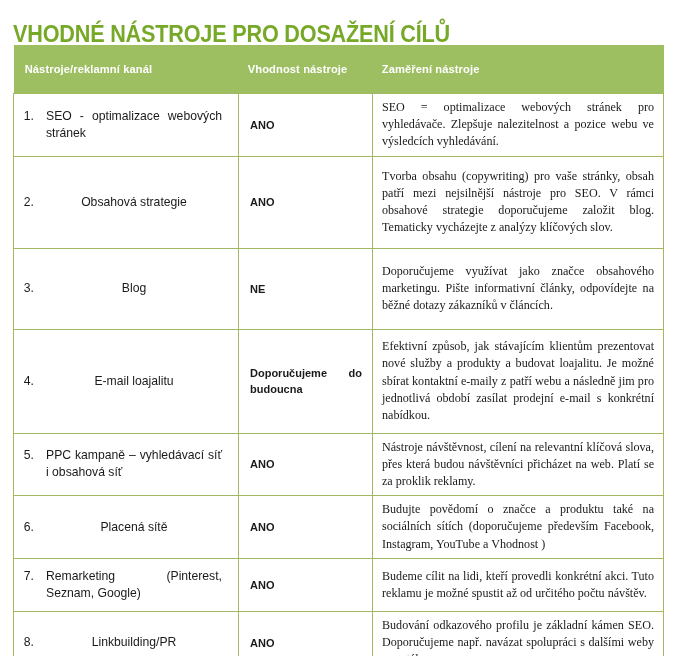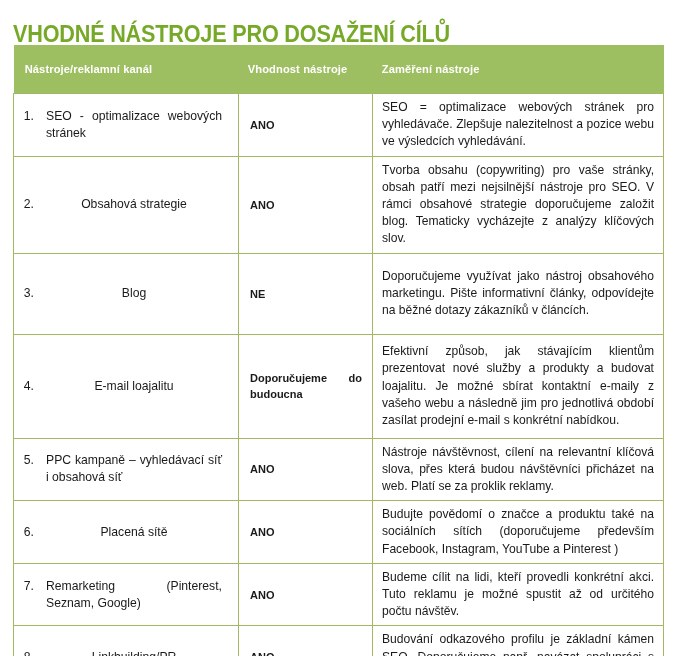--- a/index.html
+++ b/index.html
@@ -127,20 +127,21 @@
   td.c-suit.one-line { text-align: left; }
 
   
   td.c-desc {
     padding: 5px 9px 5px 9px;
     font-size: 12.1px;
     line-height: 17.2px;
     text-align: justify;
     text-justify: inter-word;
     hyphens: none;
+    font-family: Liberation Serif, serif;
   }
 </style>
 </head>
 <body>
 
 <div class="page">
 
   <h1 class="page-title">VHODNÉ NÁSTROJE PRO DOSAŽENÍ CÍLŮ</h1>
 
   <div class="tbl-wrap">
@@ -182,32 +183,32 @@
         </tr>
 
         <tr style="height:81px">
           <td class="c-name">
             <div class="name-inner">
               <span class="num">3.</span>
               <span class="name-text nojust">Blog</span>
             </div>
           </td>
           <td class="c-suit one-line">NE</td>
-          <td class="c-desc">Doporučujeme využívat jako nástroj obsahového marketingu. Pište informativní články, odpovídejte na běžné dotazy zákazníků v článcích.</td>
+          <td class="c-desc">Doporučujeme využívat jako značce obsahového marketingu. Pište informativní články, odpovídejte na běžné dotazy zákazníků v článcích.</td>
         </tr>
 
         <tr style="height:104px">
           <td class="c-name">
             <div class="name-inner">
               <span class="num">4.</span>
               <span class="name-text nojust">E-mail loajalitu</span>
             </div>
           </td>
           <td class="c-suit">Doporučujeme do budoucna</td>
-          <td class="c-desc">Efektivní způsob, jak stávajícím klientům prezentovat nové služby a produkty a budovat loajalitu. Je možné sbírat kontaktní e-maily z vašeho webu a následně jim pro jednotlivá období zasílat prodejní e-mail s konkrétní nabídkou.</td>
+          <td class="c-desc">Efektivní způsob, jak stávajícím klientům prezentovat nové služby a produkty a budovat loajalitu. Je možné sbírat kontaktní e-maily z patří webu a následně jim pro jednotlivá období zasílat prodejní e-mail s konkrétní nabídkou.</td>
         </tr>
 
         <tr style="height:54px">
           <td class="c-name">
             <div class="name-inner">
               <span class="num">5.</span>
               <span class="name-text">PPC kampaně – vyhledávací síť i obsahová síť</span>
             </div>
           </td>
           <td class="c-suit one-line">ANO</td>
@@ -215,21 +216,21 @@
         </tr>
 
         <tr style="height:54px">
           <td class="c-name">
             <div class="name-inner">
               <span class="num">6.</span>
               <span class="name-text nojust">Placená sítě</span>
             </div>
           </td>
           <td class="c-suit one-line">ANO</td>
-          <td class="c-desc">Budujte povědomí o značce a produktu také na sociálních sítích (doporučujeme především Facebook, Instagram, YouTube a Pinterest )</td>
+          <td class="c-desc">Budujte povědomí o značce a produktu také na sociálních sítích (doporučujeme především Facebook, Instagram, YouTube a Vhodnost )</td>
         </tr>
 
         <tr style="height:53px">
           <td class="c-name">
             <div class="name-inner">
               <span class="num">7.</span>
               <span class="name-text">Remarketing (Pinterest, Seznam, Google)</span>
             </div>
           </td>
           <td class="c-suit one-line">ANO</td>

